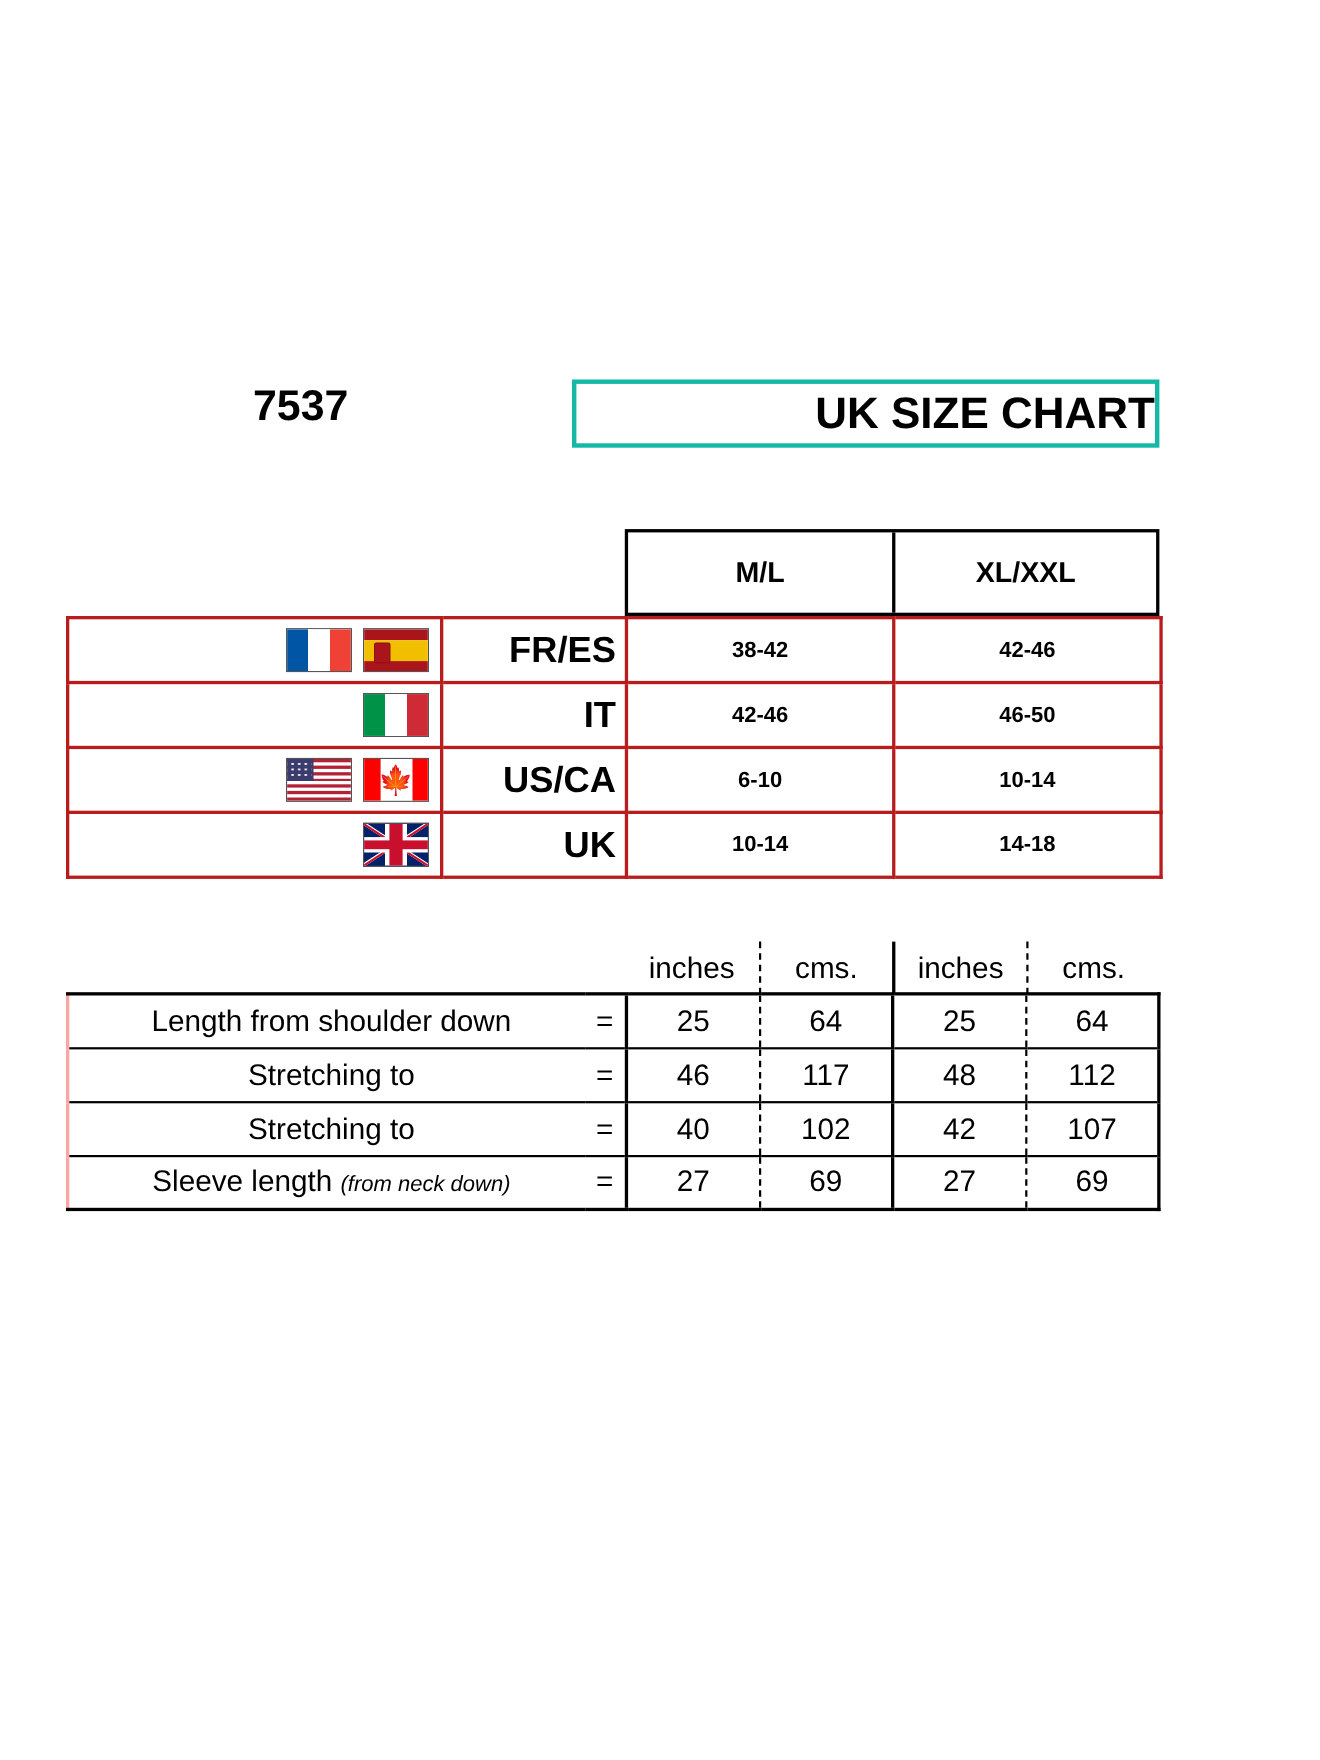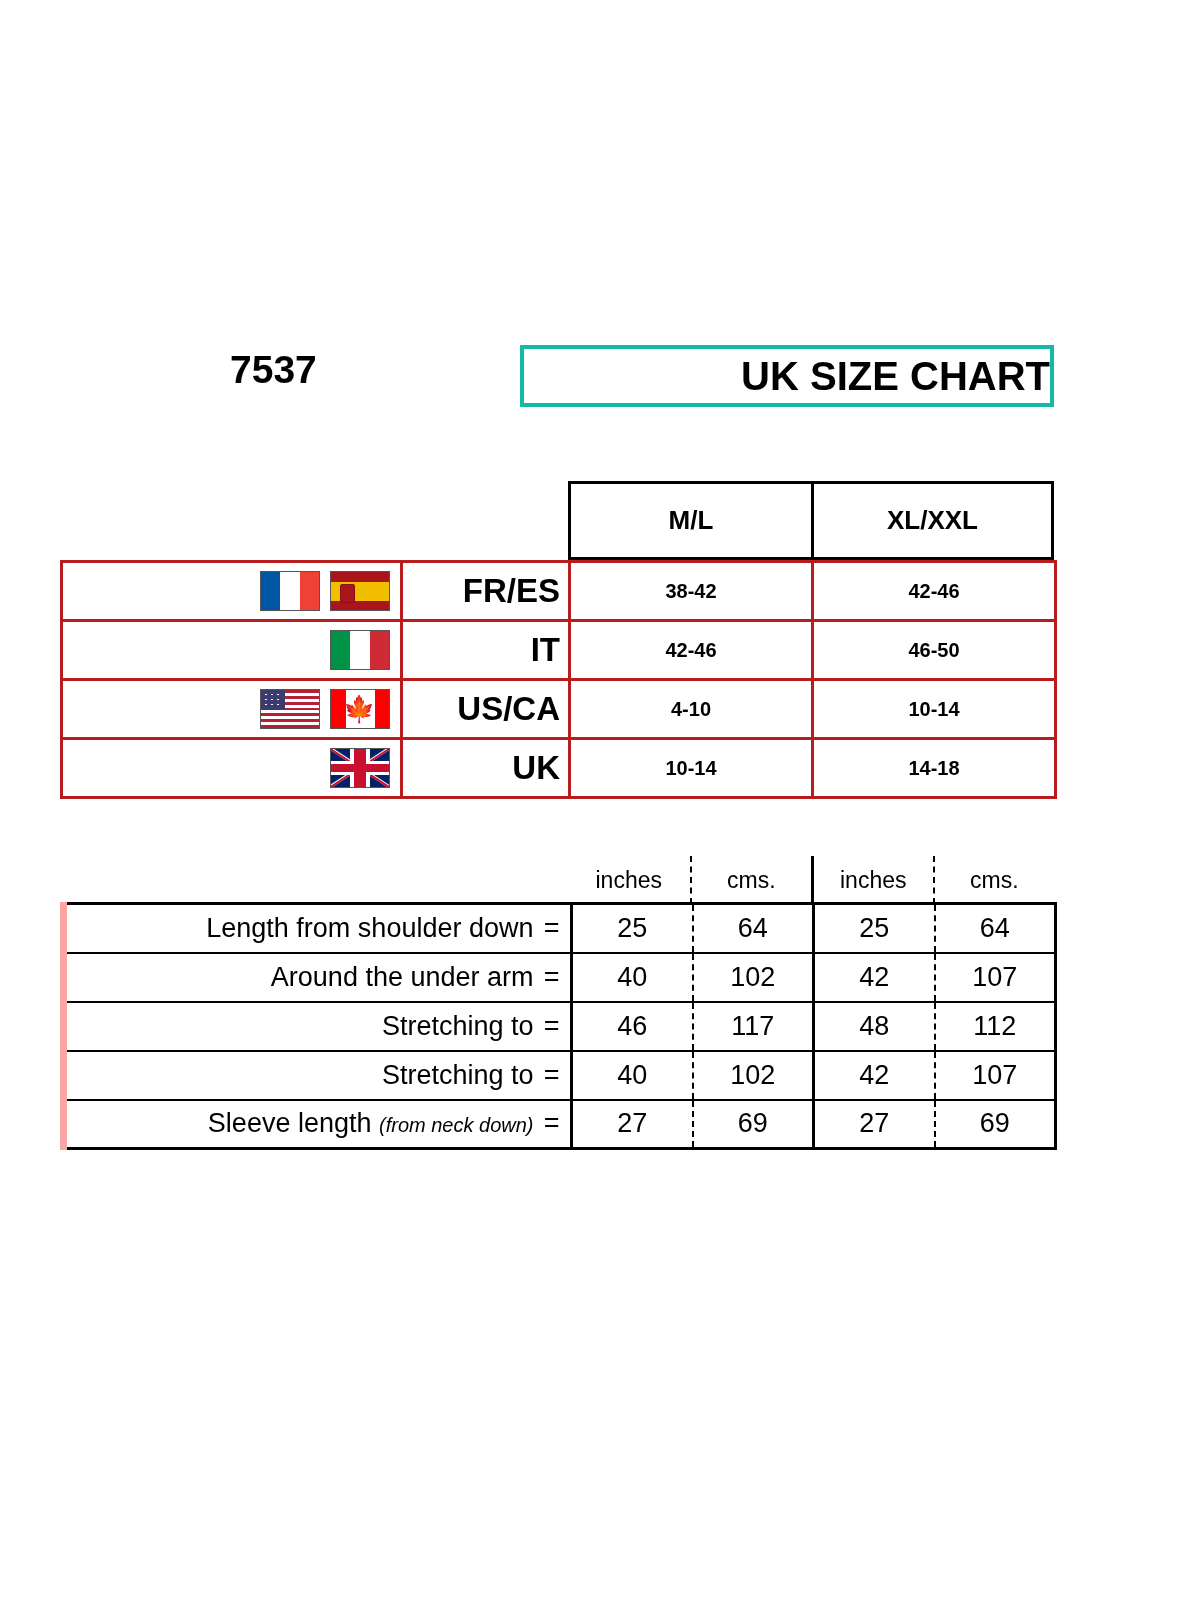--- a/index.html
+++ b/index.html
@@ -182,21 +182,21 @@
     width: 486px;
     height: 48px;
     display: flex;
     box-sizing: border-box;
   }
   #units-row .unit-cell {
     flex: 1 1 25%;
     display: flex;
     align-items: center;
     justify-content: center;
-    font-size: 23px;
+    font-size: 27px;
     box-sizing: border-box;
   }
   #units-row .dashed-left { border-left: 2px dashed #000; }
   #units-row .solid-left  { border-left: 3px solid #000; }
 
   
   #measure-table {
     position: absolute;
     left: 60px;
     top: 902px;
@@ -208,22 +208,22 @@
     height: 49px;
     padding: 0 0 0 8px;
     box-sizing: border-box;
     border-top: 2px solid #000;
     border-bottom: 2px solid #000;
     font-size: 27px;
     vertical-align: middle;
   }
   #measure-table tr td.m-label {
     width: 470px;
-    border-left: 7px solid #fca5a5;
-    text-align: right;
+    border-left: 3px solid #fca5a5;
+    text-align: center;
   }
   #measure-table tr td.m-eq {
     width: 38px;
     text-align: center;
     padding: 0;
   }
   #measure-table td.m-val {
     width: 121px;
     text-align: center;
     padding: 0;
@@ -302,21 +302,21 @@
             <span class="canton"></span>
           </span>
           <span class="flag flag-ca">
             <span class="bandl"></span>
               <span class="bandr"></span>
               <span class="leaf">🍁</span>
           </span>
         </div>
       </td>
       <td class="label-cell">US/CA</td>
-      <td class="val-cell">4-10</td>
+      <td class="val-cell">6-10</td>
       <td class="val-cell">10-14</td>
     </tr>
     <tr>
       <td class="flag-cell">
         <div class="flag-wrap">
           <span class="flag flag-uk">
             <span class="d1"></span>
               <span class="d2"></span>
             <span class="dr1"></span>
               <span class="dr2"></span>
@@ -344,28 +344,20 @@
 <table id="measure-table">
   <tbody>
     <tr class="solid-top">
       <td class="m-label">Length from shoulder down</td>
       <td class="m-eq">=</td>
       <td class="m-val sep-solid">25</td>
       <td class="m-val sep-dashed">64</td>
       <td class="m-val sep-solid">25</td>
       <td class="m-val sep-dashed last-col">64</td>
     </tr>
-    <tr class="dash-bottom">
-      <td class="m-label">Around the under arm</td>
-      <td class="m-eq">=</td>
-      <td class="m-val sep-solid">40</td>
-      <td class="m-val sep-dashed">102</td>
-      <td class="m-val sep-solid">42</td>
-      <td class="m-val sep-dashed last-col">107</td>
-    </tr>
     <tr>
       <td class="m-label">Stretching to</td>
       <td class="m-eq">=</td>
       <td class="m-val sep-solid">46</td>
       <td class="m-val sep-dashed">117</td>
       <td class="m-val sep-solid">48</td>
       <td class="m-val sep-dashed last-col">112</td>
     </tr>
     <tr>
       <td class="m-label">Stretching to</td>

